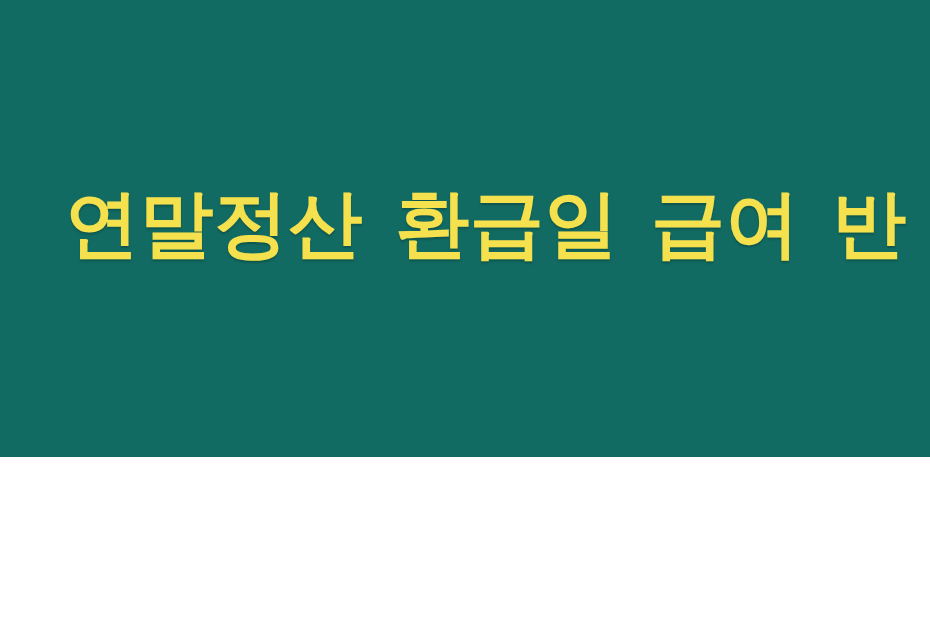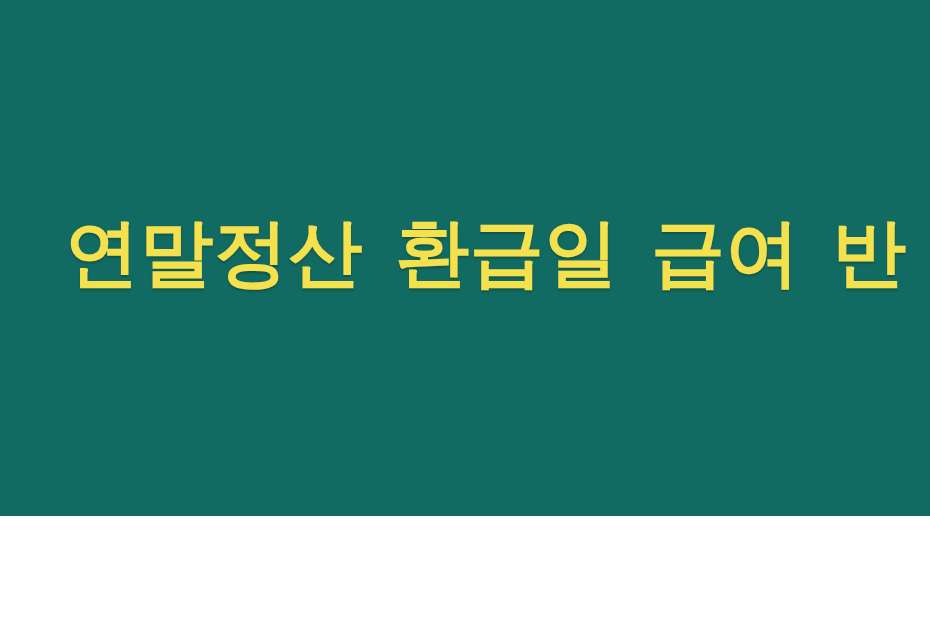--- a/index.html
+++ b/index.html
@@ -11,21 +11,21 @@
   body {
     width: 930px;
     height: 620px;
     overflow: hidden;
     font-family: "Liberation Sans", "DejaVu Sans", sans-serif;
   }
 
   #banner {
     position: relative;
     width: 930px;
-    height: 516px;
+    height: 457px;
     box-sizing: border-box;
     display: flex;
     align-items: center;
     justify-content: center;
     background: #126B62;
   }
 
   #title-block {
     width: 800px;
     text-align: center;

